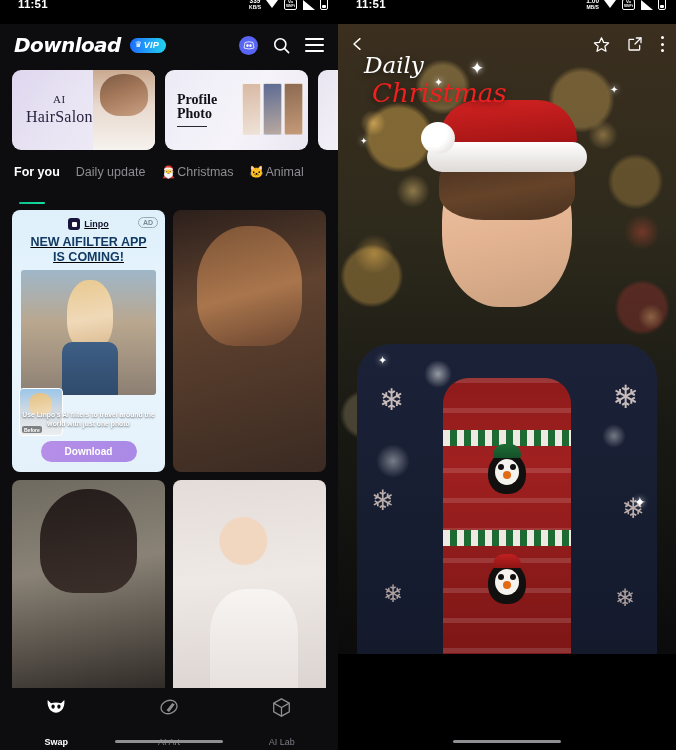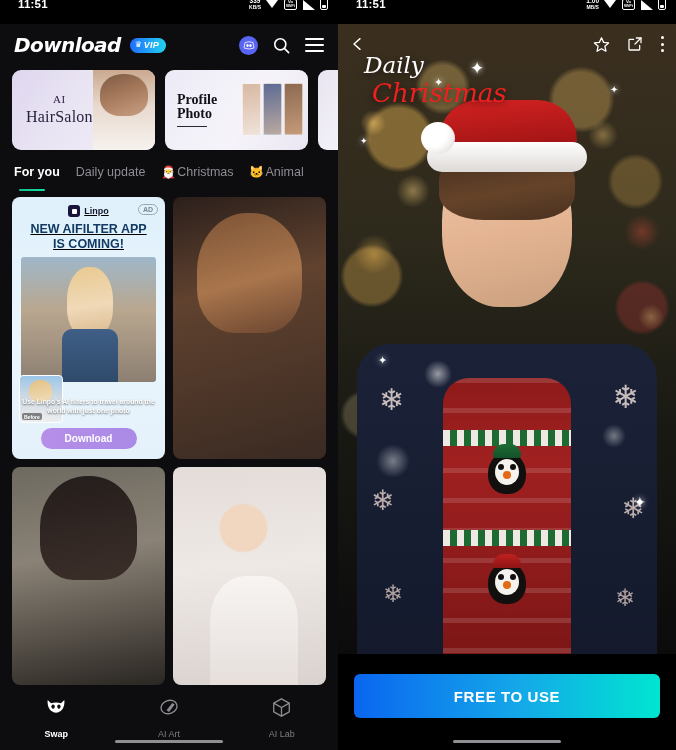--- a/index.html
+++ b/index.html
@@ -114,21 +114,21 @@
     display:block; width:19px; height:52px; border-radius:2px;
     border:1px solid rgba(255,255,255,.6);
   }
   .bn-strip i:nth-child(1){ background:linear-gradient(170deg,#d8b9a3,#efe2d8); }
   .bn-strip i:nth-child(2){ background:linear-gradient(170deg,#5d6b93,#b9a9a0); }
   .bn-strip i:nth-child(3){ background:linear-gradient(170deg,#8d6a52,#c49a78); }
   .bn-peek-inner { width:100%; height:100%; background:linear-gradient(120deg,#e8e5f1,#f4f2f8); }
 
   
   .tabs { display:flex; align-items:center; gap:16px; padding:12px 0 0 14px; overflow:hidden; }
-  .tab { position:relative; white-space:nowrap; padding-bottom:11px; }
+  .tab { position:relative; white-space:nowrap; padding-bottom:24px; }
   .tab-label { font-size:12.5px; color:#8d8d93; font-weight:400; }
   .tab.active .tab-label { color:#fff; font-weight:700; }
   .tab .tab-ind {
     position:absolute; left:5px; bottom:0; width:26px; height:2.5px; border-radius:2px;
     background:linear-gradient(90deg,#0fbf8f,#14e0a4); opacity:0;
   }
   .tab.active .tab-ind { opacity:1; }
   .tab-emoji { font-size:12px; margin-right:1px; }
 
   
@@ -199,21 +199,21 @@
     background:linear-gradient(170deg,#241d1b,#3c2f2a); border-radius:48% 48% 34% 34%; }
   .ph3 { background:radial-gradient(circle at 46% 28%, #f1d6c0 0 13%, transparent 14%), linear-gradient(175deg,#e3dcd8 0%,#efe9e6 45%,#d9d2cf 100%); }
   .ph3::after { content:""; position:absolute; left:24%; bottom:0; width:58%; height:50%;
     background:linear-gradient(180deg,#f7f4f2,#e6dfdc); border-radius:40% 40% 0 0; }
 
   
   .bottom-nav {
     position:absolute; left:0; right:0; bottom:0; height:62px; background:#0d0d0f;
     display:flex; align-items:flex-start; padding-top:9px; z-index:30;
   }
-  .nav-item { flex:1; display:flex; flex-direction:column; align-items:center; gap:12px; }
+  .nav-item { flex:1; display:flex; flex-direction:column; align-items:center; gap:20px; }
   .nav-label { font-size:9px; color:#7d7d84; }
   .nav-item.active .nav-label { color:#fff; font-weight:700; }
   .nav-ic { height:20px; display:flex; align-items:center; justify-content:center; }
 
   
   .home-ind {
     position:absolute; left:50%; transform:translateX(-50%); bottom:7px;
     width:108px; height:3.5px; border-radius:3px; background:#8e8e93; z-index:35;
   }
 
@@ -575,19 +575,16 @@
         </div>
       </div>
 
       <div class="bokeh" style="left:86px;top:336px;width:28px;height:28px;background:radial-gradient(circle,rgba(255,255,255,.55),transparent 70%);z-index:14;"></div>
       <div class="bokeh" style="left:38px;top:420px;width:34px;height:34px;background:radial-gradient(circle,rgba(255,255,255,.42),transparent 70%);z-index:14;"></div>
       <div class="bokeh" style="left:264px;top:400px;width:24px;height:24px;background:radial-gradient(circle,rgba(255,255,255,.40),transparent 70%);z-index:14;"></div>
       <span class="sparkle" style="left:296px;top:470px;font-size:14px;z-index:15;">✦</span>
       <span class="sparkle" style="left:40px;top:330px;font-size:11px;z-index:15;">✦</span>
     </div>
 
-    <div class="cta-wrap">
-      <div class="cta-btn">FREE TO USE</div>
-    </div>
 
     <div class="home-ind"></div>
   </div>
 </div>
 
 </body></html>

